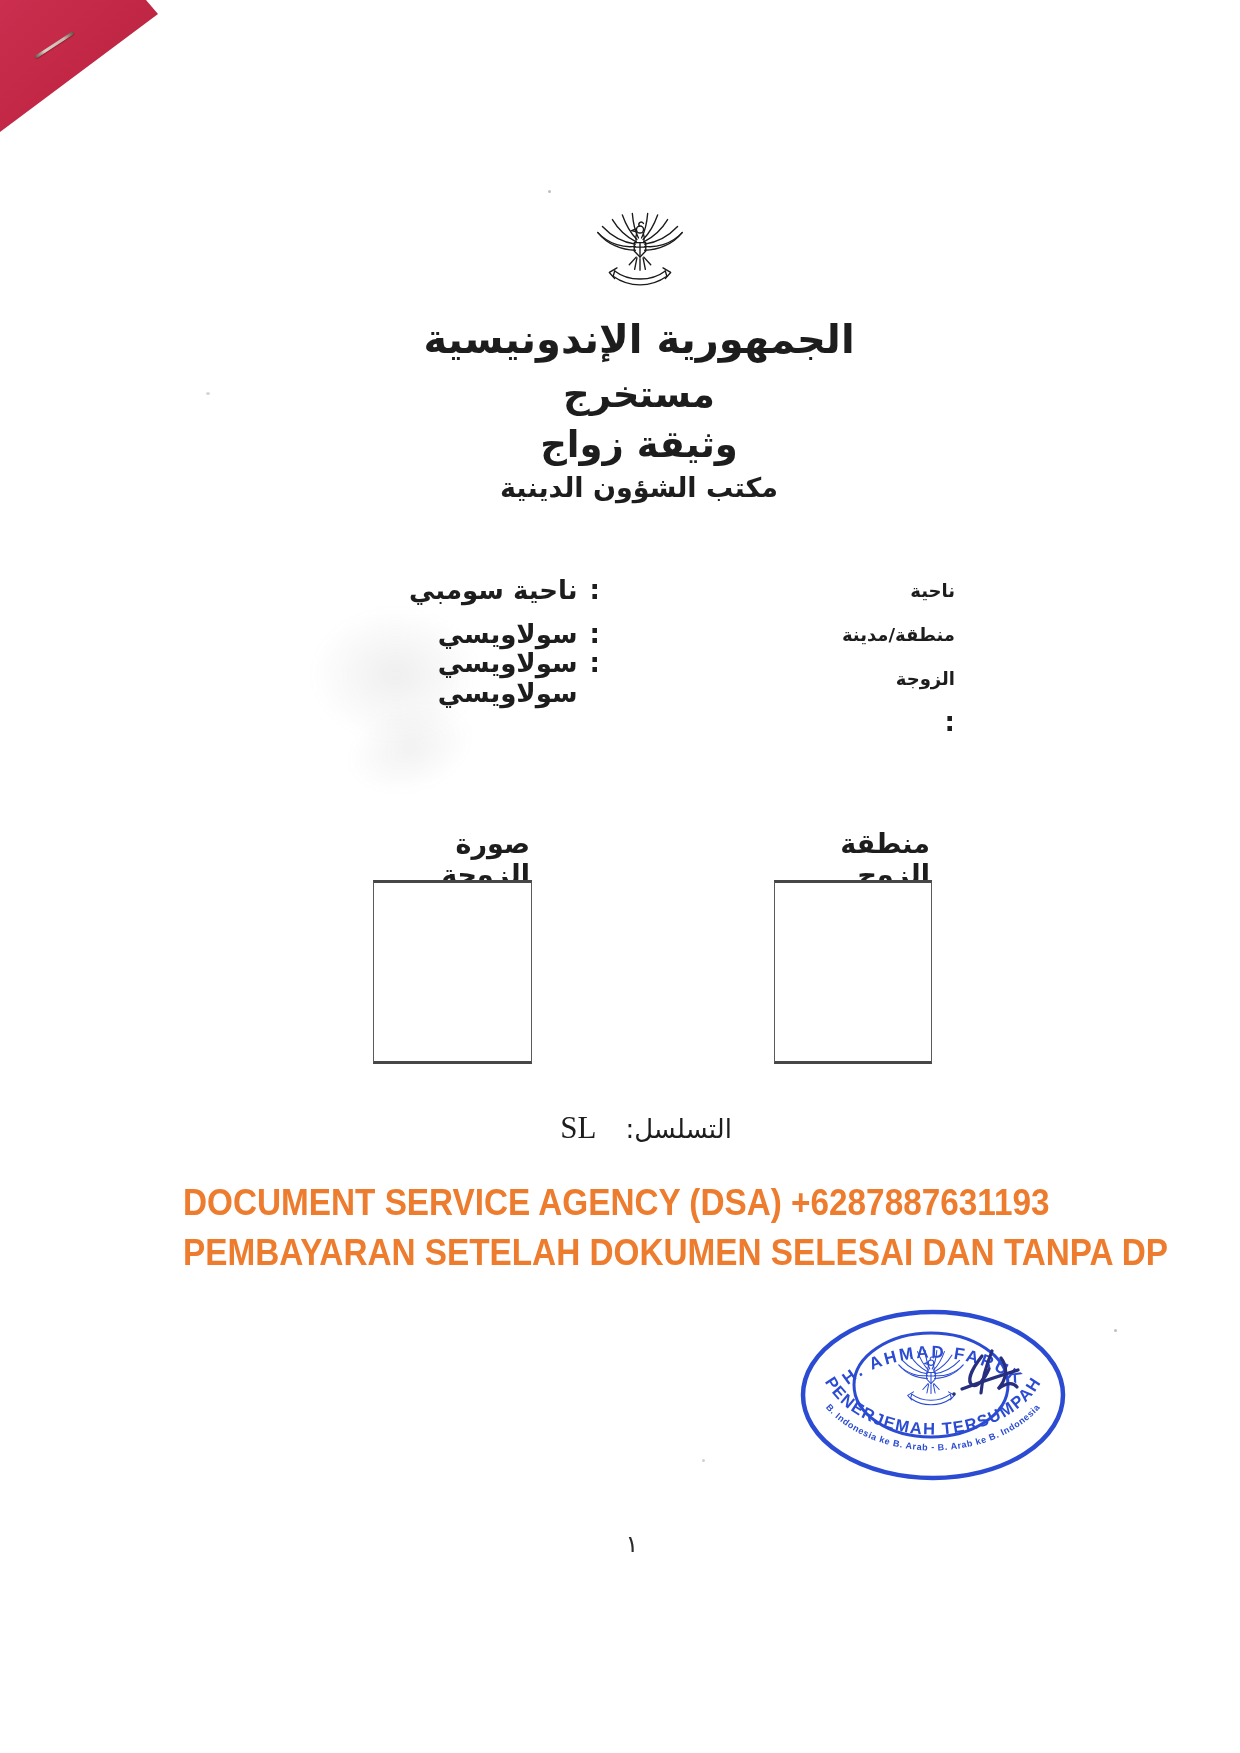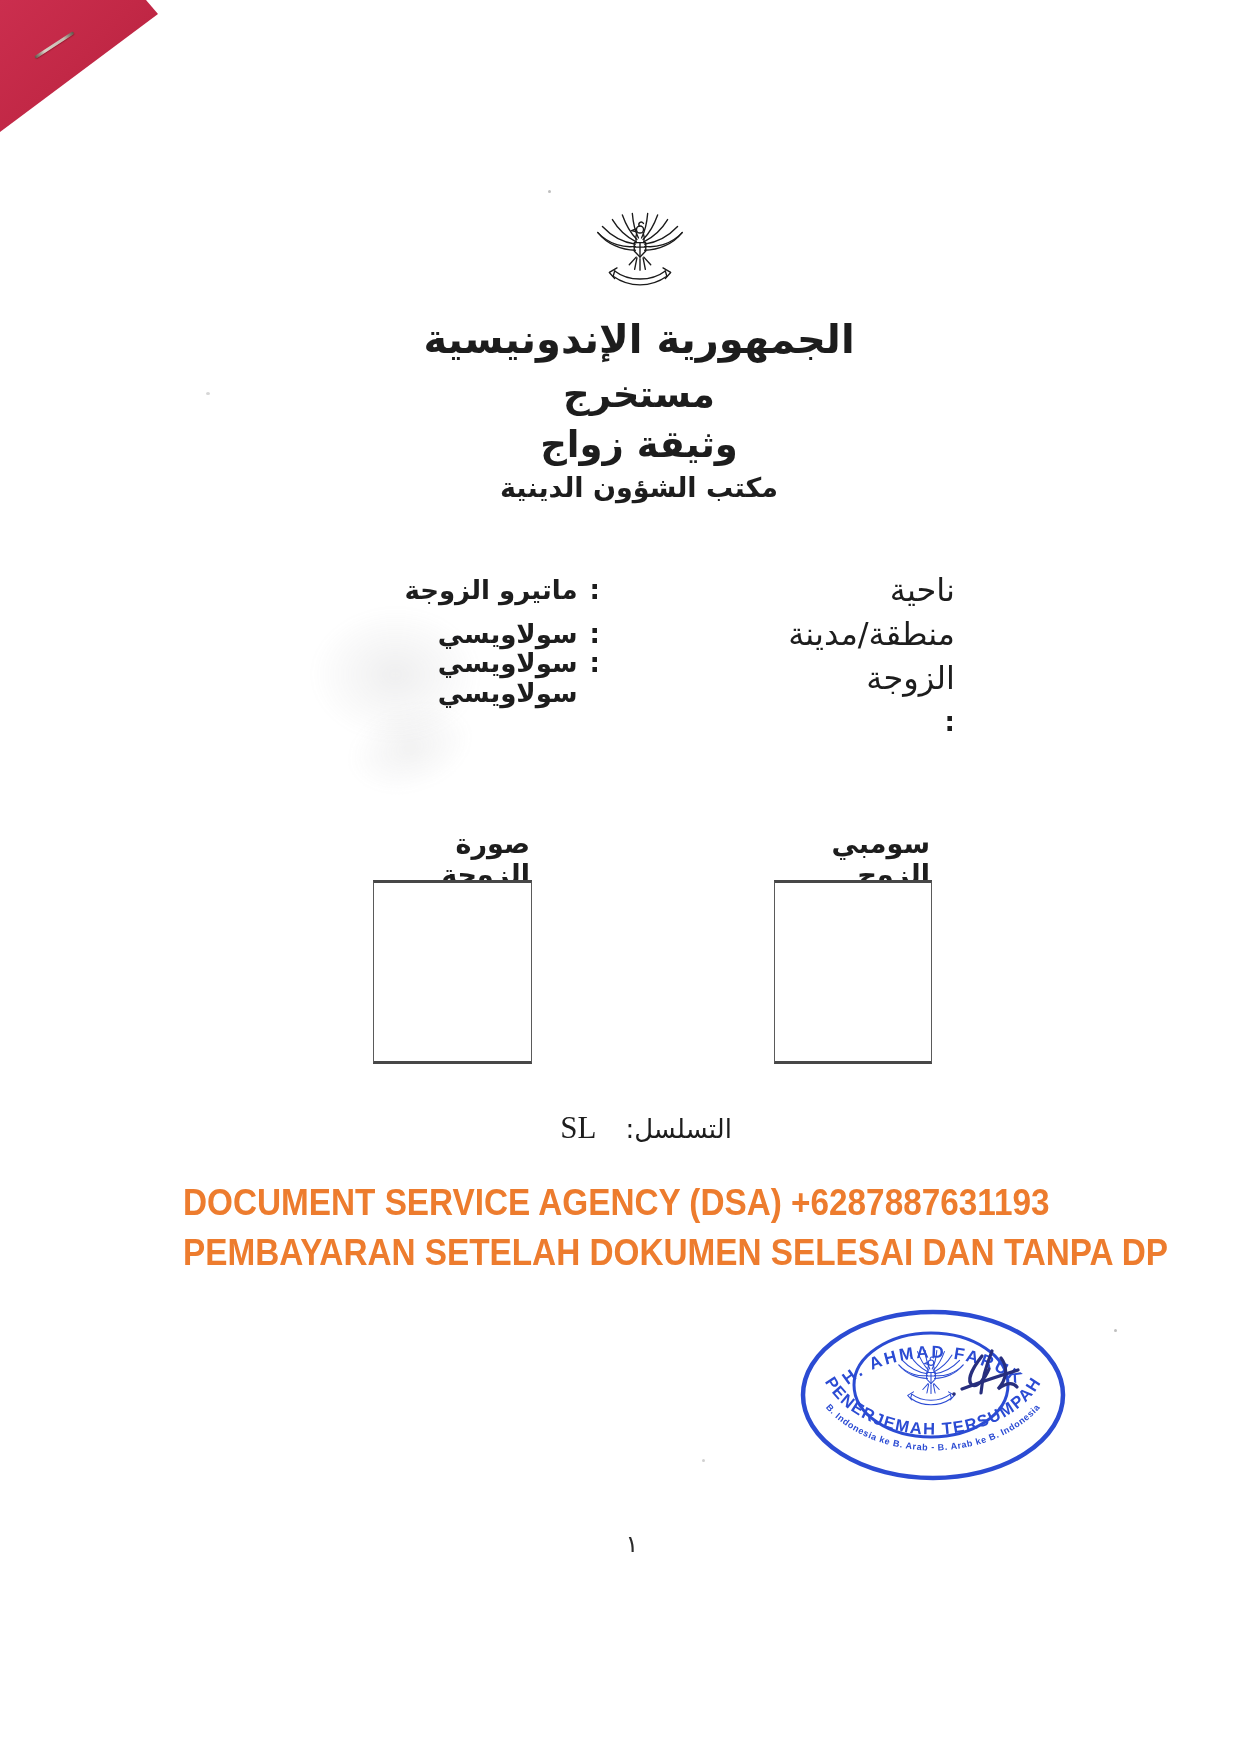--- a/index.html
+++ b/index.html
@@ -23,21 +23,21 @@
   .emblem{position:absolute;left:594px;top:203px;width:92px;height:96px;color:#1b1b1b;}
   
   .titles{position:absolute;top:312px;left:0;width:1278px;text-align:center;font-weight:bold;}
   .t1{font-size:40px;line-height:54px;}
   .t2{font-size:37px;line-height:50px;margin-top:4px;}
   .t3{font-size:37px;line-height:50px;}
   .t4{font-size:27px;line-height:36px;}
   
   .form{position:absolute;left:300px;top:572px;width:655px;direction:rtl;}
   .form .row{display:flex;justify-content:space-between;align-items:center;height:36px;margin-bottom:8px;}
-  .form .label{font-size:32px;font-weight:normal;white-space:nowrap;}
+  .form .label{font-size:18px;font-weight:bold;white-space:nowrap;}
   .form .val{width:300px;display:flex;direction:rtl;justify-content:flex-start;gap:12px;font-size:26px;font-weight:bold;}
   .form .colon{font-weight:bold;}
   
   .photo-label{position:absolute;top:828px;font-size:27px;font-weight:bold;text-align:right;}
   .photo-label.wife{left:373px;width:157px;}
   .photo-label.husband{left:774px;width:156px;}
   .photo-box{
     position:absolute;top:880px;width:157px;height:178px;background:#fff;
     border-left:1.5px solid #5a5a5a;border-right:1.5px solid #5a5a5a;
     border-top:3px solid #474747;border-bottom:3px solid #474747;
@@ -120,21 +120,21 @@
   <div class="t2">مستخرج</div>
   <div class="t3">وثيقة زواج</div>
   <div class="t4">مكتب الشؤون الدينية</div>
 </div>
 
 <div class="form">
   <div class="row">
     <div class="label">ناحية</div>
     <div class="val">
       <span class="colon">:</span>
-      <span>ماتيرو الزوجة</span>
+      <span>ناحية سومبي</span>
     </div>
   </div>
   <div class="row">
     <div class="label">منطقة/مدينة</div>
     <div class="val">
       <span class="colon">:</span>
       <span>سولاويسي</span>
     </div>
   </div>
   <div class="row">
@@ -146,21 +146,21 @@
   </div>
   <div class="row">
     <div class="val">
       <span class="colon">:</span>
       <span></span>
     </div>
   </div>
 </div>
 
 <div class="photo-label wife">صورة الزوجة</div>
-<div class="photo-label husband">سومبي الزوج</div>
+<div class="photo-label husband">منطقة الزوج</div>
 <div class="photo-box wife"></div>
 <div class="photo-box husband"></div>
 
 <div class="serial">
   <span class="s-label">التسلسل:</span>
   <span class="s-val">SL</span>
 </div>
 
 <div class="watermark">
   <div class="wl1">DOCUMENT SERVICE AGENCY (DSA) +6287887631193</div>

